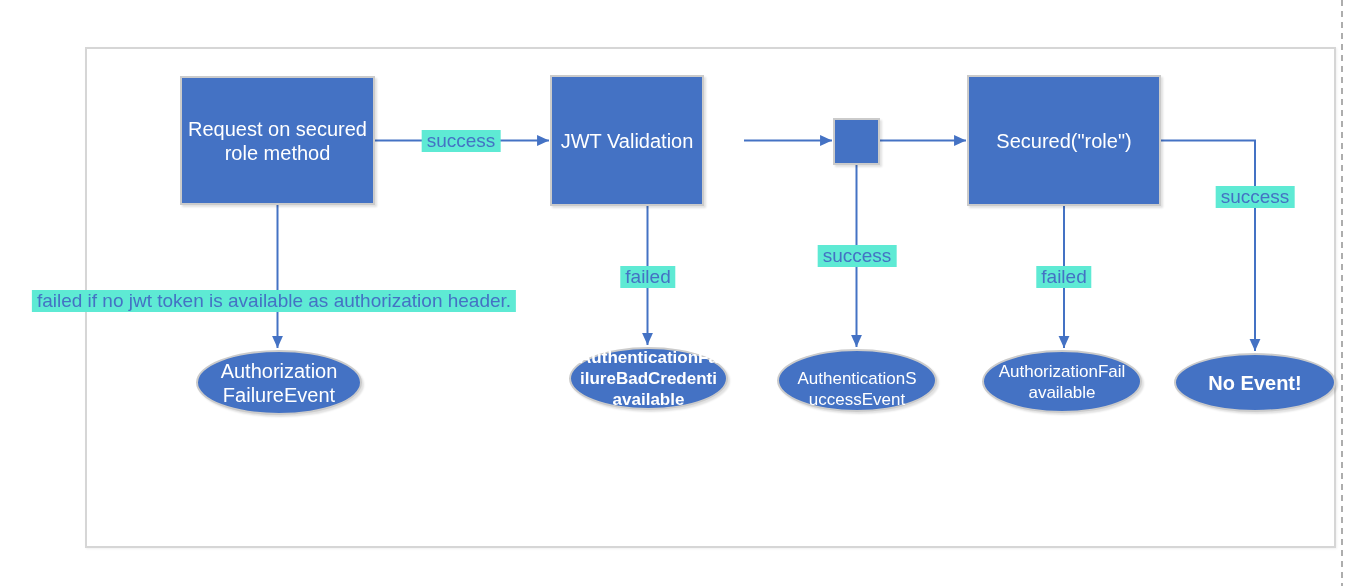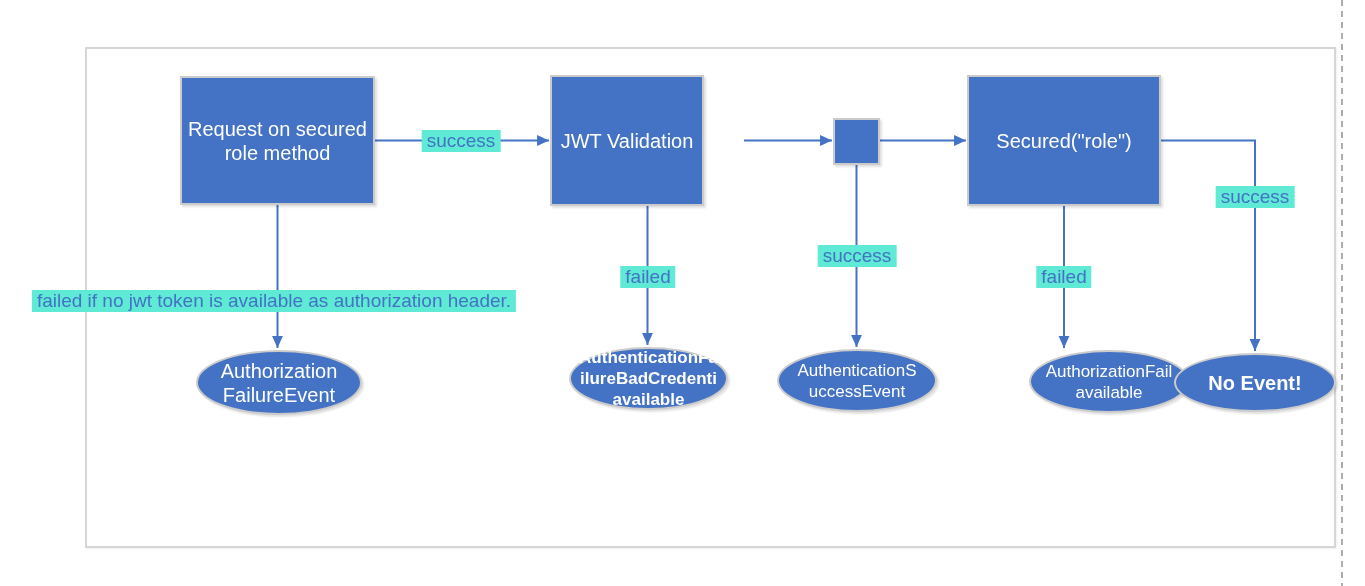--- a/index.html
+++ b/index.html
@@ -49,22 +49,22 @@
     font-size:19px;line-height:22px;padding:0 5px;white-space:nowrap;
   }
 
   
   #n-request   {left:180px;top:76px;width:195px;height:129px;}
   #n-jwt       {left:550px;top:75px;width:154px;height:131px;}
   #n-junction  {left:833px;top:118px;width:47px;height:47px;}
   #n-secured   {left:967px;top:75px;width:194px;height:131px;}
   #n-authzfail {left:196px;top:350px;width:166px;height:65px;}
   #n-badcred   {left:569px;top:347px;width:159px;height:63px;font-weight:bold;}
-  #n-authsucc  {left:777px;top:349px;width:160px;height:63px;}
-  #n-authzfail2{left:1029px;top:350px;width:160px;height:63px;}
+  #n-authsucc  {left:777px;top:349px;width:160px;height:63px;justify-content:flex-end;}
+  #n-authzfail2{left:982px;top:350px;width:160px;height:63px;}
   #n-noevent   {left:1174px;top:353px;width:162px;height:59px;}
 
   
   #l-success1{left:461px;top:141px;}
   #l-nojwt  {left:274px;top:277px;margin-top:24px;}
   #l-failed1{left:648px;top:277px;}
   #l-success2{left:857px;top:256px;}
   #l-failed2{left:1064px;top:277px;}
   #l-success3{left:1255px;top:197px;}
 </style>

